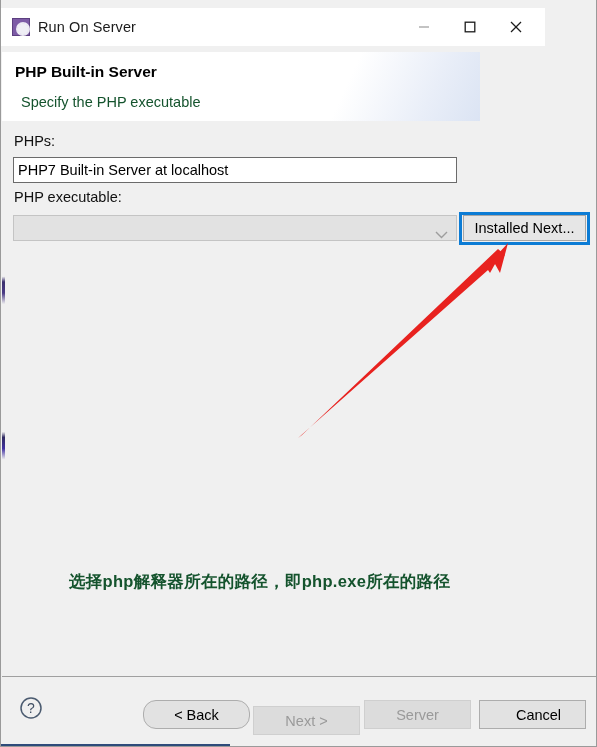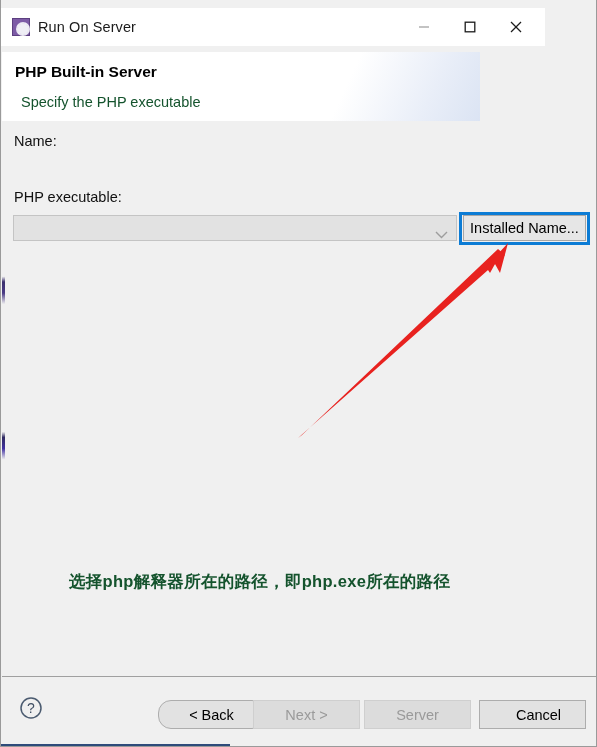--- a/index.html
+++ b/index.html
@@ -165,22 +165,22 @@
   .dlg-btn {
     position: absolute; top: 23px;
     height: 29px; width: 107px;
     font-family: "Liberation Sans", sans-serif;
     font-size: 14.5px;
     display: flex; align-items: center; justify-content: center;
     white-space: nowrap;
   }
   .dlg-btn.enabled  { background: #e2e2e2; border: 1px solid #adadad; color: #000; }
   .dlg-btn.disabled { background: #dcdcdc; border: 1px solid #cfcfcf; color: #9a9a9a; }
-  #btn-back   { left: 156px; border-radius: 13px; }
-  #btn-next   { left: 251px; }
+  #btn-back   { left: 141px; border-radius: 13px; }
+  #btn-next   { left: 251px; margin-top: 6px; }
   #btn-finish { left: 362px; }
   #btn-cancel { left: 477px; padding-left: 12px; }
 
   #bottom-edge {
     position: absolute; left: 0; top: 744px;
     width: 229px; height: 3px;
     background: #2e4b7a;
   }
 </style>
 </head>
@@ -232,35 +232,36 @@
       <g>
         <ellipse cx="34" cy="52.5" rx="13" ry="8" fill="#8e7cc3" stroke="#6c5aa0" stroke-width="1"></ellipse>
         <text x="34" y="56" font-family="'Liberation Sans',sans-serif" font-size="9.5" font-weight="bold" fill="#ffffff" text-anchor="middle">php</text>
       </g>
     </svg>
   </div>
 
   <div id="body">
     <div id="left-strip"></div>
 
-    <label class="field-label" id="label-name">Name:</label>
-
+    <label class="field-label" id="label-name">PHPs:</label>
+
+    <input id="name-input" type="text" value="PHP7 Built-in Server at localhost" style="">
 
     <label class="field-label" id="label-execs">PHP executable:</label>
 
     <div id="exec-combo">
       <span class="chev">
         <svg width="13" height="8" viewBox="0 0 13 8">
             <polyline points="1,1 6.5,6.5 12,1" fill="none" stroke="#9d9d9d" stroke-width="1.4"></polyline>
           </svg>
       </span>
     </div>
 
     <div id="installed-btn">
-      <span>Installed Name...</span>
+      <span>Installed Next...</span>
     </div>
     <div id="btn-highlight"></div>
 
     <svg id="annotation-layer" viewBox="0 0 594 555">
       <defs>
         <linearGradient id="taper" x1="0" y1="0" x2="1" y2="0">
           <stop offset="0" stop-color="#e8221f"></stop>
           <stop offset="1" stop-color="#e8221f"></stop>
         </linearGradient>
       </defs>

